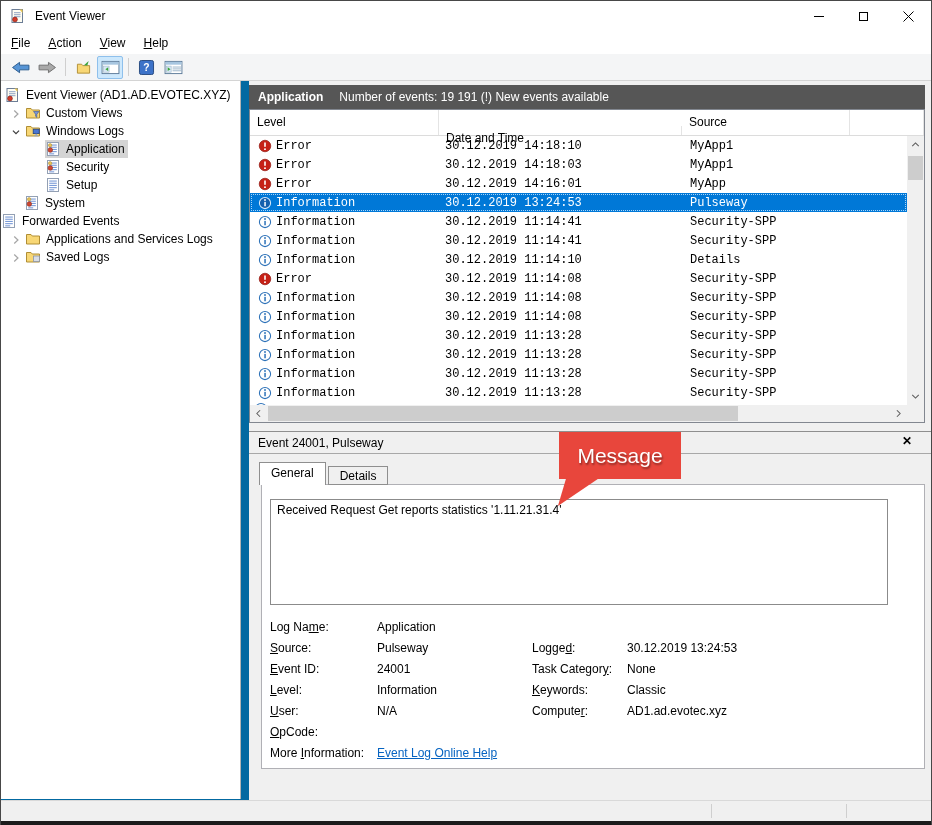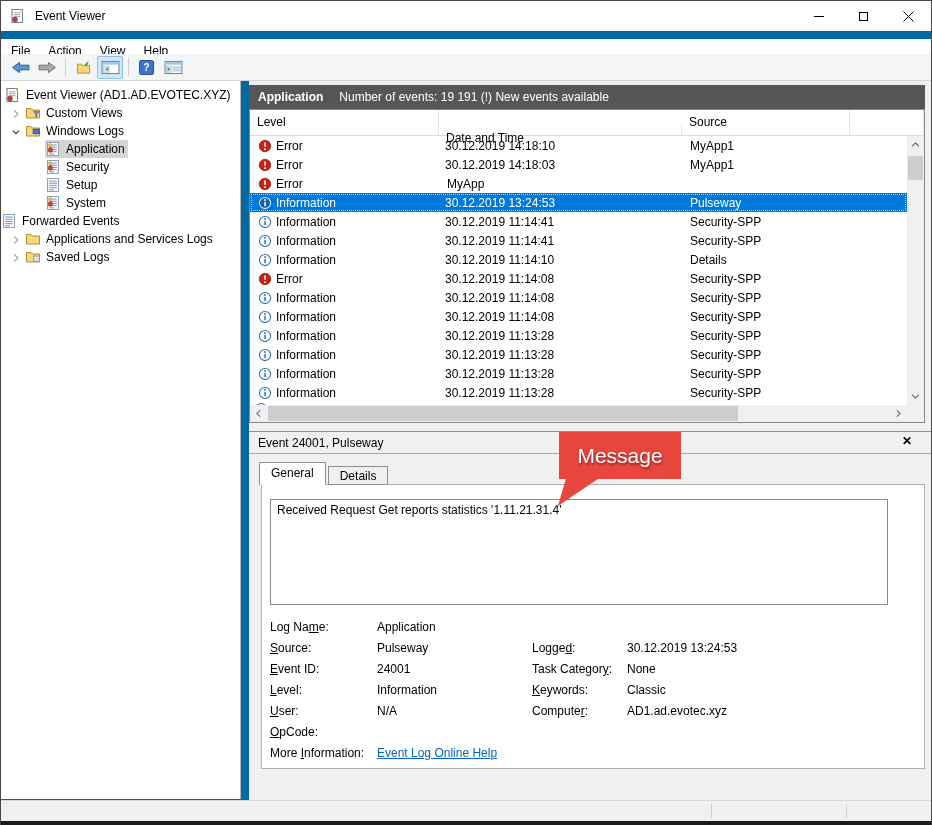--- a/index.html
+++ b/index.html
@@ -13,21 +13,21 @@
   
   .titlebar { position:absolute; left:0; top:0; right:0; height:30px; background:#fff; display:flex; align-items:center; }
   .app-icon { margin-left:9px; width:16px; height:16px; }
   .title-text { margin-left:9px; }
   .win-controls { position:absolute; right:0; top:0; height:30px; display:flex; }
   .wbtn { width:45px; height:30px; display:flex; align-items:center; justify-content:center; }
   .glyph-min { width:10px; height:1px; background:#000; }
   .glyph-max { width:9px; height:9px; border:1px solid #000; }
 
   
-  .menubar { position:absolute; left:0; top:38px; right:0; height:23px; background:#fff; display:flex; align-items:center; padding-left:10px; }
+  .menubar { position:absolute; left:0; top:30px; right:0; height:23px; background:#fff; display:flex; align-items:center; padding-left:10px; }
   .menu-item { padding:3px 9px 3px 0; margin-right:9px; }
   .toolbar { position:absolute; left:0; top:53px; right:0; height:27px; background:#f4f5f6; border-bottom:1px solid #d4d4d4; display:flex; align-items:center; padding-left:6px; }
   .tbtn { width:26px; height:23px; display:flex; align-items:center; justify-content:center; margin-right:1px; }
   .tbtn.hl { background:#cde8fc; border:1px solid #8ec0ec; border-radius:2px; }
   .tsep { width:1px; height:18px; background:#cfcfcf; margin:0 4px; }
 
   
   .tree-panel { position:absolute; left:0; top:80px; width:240px; height:718px; background:#fff; border-right:1px solid #b4b4b4; overflow:hidden; padding-top:5px; }
   .tree-row { height:18px; display:flex; align-items:flex-end; white-space:nowrap; }
   .tw { width:18px; height:16px; display:flex; align-items:center; justify-content:center; flex:none; }
@@ -40,21 +40,21 @@
   .rpane { position:absolute; left:248px; top:80px; width:682px; height:719px; background:#f0f0f0; }
   .darkbar { position:absolute; left:0; top:4px; width:676px; height:24px; background:var(--headerbar,#565656); color:#fff; display:flex; align-items:center; }
   .darkbar .db-title { font-weight:bold; margin-left:9px; }
   .darkbar .db-sub { margin-left:16px; }
 
   .tablebox { position:absolute; left:0; top:28px; width:676px; height:314px; background:#fff; border:1px solid #828790; }
   .thead { height:26px; display:flex; border-bottom:1px solid #dcdcdc; }
   .hc { border-right:1px solid #e4e4e4; padding-left:7px; line-height:25px; flex:none; }
   .hc-fill { flex:1; }
   .tbody { position:absolute; left:0; top:26px; right:17px; bottom:17px; overflow:hidden; }
-  .erow { height:19px; display:flex; align-items:center; }
+  .erow { height:19px; display:flex; align-items:center;font-family:Liberation Mono, monospace; }
   .erow.sel { background:var(--selection,#0078d7); color:#fff; outline:1px dotted #a8d4f8; outline-offset:-2px; }
   .c { overflow:hidden; white-space:nowrap; }
   .c1 { width:189px; display:flex; align-items:center; padding-left:4px; }
   .c1 span { margin-left:4px; }
   .c2 { width:243px; padding-left:6px; }
   .c3 { flex:1; padding-left:8px; }
   .li { width:14px; height:14px; flex:none; }
   .partial { height:5px; overflow:hidden; padding-left:4px; }
 
   .vscroll { position:absolute; top:26px; right:0; width:17px; bottom:17px; background:#f0f0f0; }
@@ -278,21 +278,21 @@
                 <rect x="4.2" y="5.7" width="7.6" height="1.1"></rect>
                 <rect x="4.2" y="7.9" width="7.6" height="1.1"></rect>
                 <rect x="4.2" y="10.1" width="7.6" height="1.1"></rect>
                 <rect x="4.2" y="12.3" width="5" height="1.1"></rect>
               </g>
             </svg>
 </span>
           <span class="tl">Setup</span>
         </span>
       </div>
-      <div class="tree-row" style="padding-left: 44px;">
+      <div class="tree-row" style="padding-left: 23px;">
         <span class="hlwrap">
           <span class="ti">
   <svg width="16" height="16" viewBox="0 0 16 16">
               <rect x="2.5" y="1.5" width="11" height="13" fill="#fff" stroke="#93a0b4"></rect>
               <g fill="#7a9bd8">
                 <rect x="4.2" y="3.5" width="7.6" height="1.1"></rect>
                 <rect x="4.2" y="5.7" width="7.6" height="1.1"></rect>
                 <rect x="4.2" y="7.9" width="7.6" height="1.1"></rect>
                 <rect x="4.2" y="10.1" width="7.6" height="1.1"></rect>
                 <rect x="4.2" y="12.3" width="5" height="1.1"></rect>
@@ -401,20 +401,21 @@
             <span class="c c1">
               <span class="li">
   <svg width="14" height="14" viewBox="0 0 16 16">
                   <circle cx="8" cy="8" r="6.6" fill="#c62117" stroke="#911710" stroke-width="0.8"></circle>
                   <rect x="7.1" y="3.6" width="1.8" height="5.6" rx="0.9" fill="#fff"></rect>
                   <circle cx="8" cy="11.6" r="1.1" fill="#fff"></circle>
                 </svg>
 </span>
               <span>Error</span>
             </span>
+            <span class="c c2">30.12.2019 14:16:01</span>
             <span class="c c3">MyApp</span>
           </div>
           <div class="erow sel">
             <span class="c c1">
               <span class="li">
   <svg width="14" height="14" viewBox="0 0 16 16">
                   <circle cx="8" cy="8" r="6.4" fill="#1460ae" stroke="#d6e9fb" stroke-width="1.2"></circle>
                   <rect x="7.2" y="6.7" width="1.7" height="5" fill="#fff"></rect>
                   <circle cx="8" cy="4.6" r="1.05" fill="#fff"></circle>
                 </svg>

